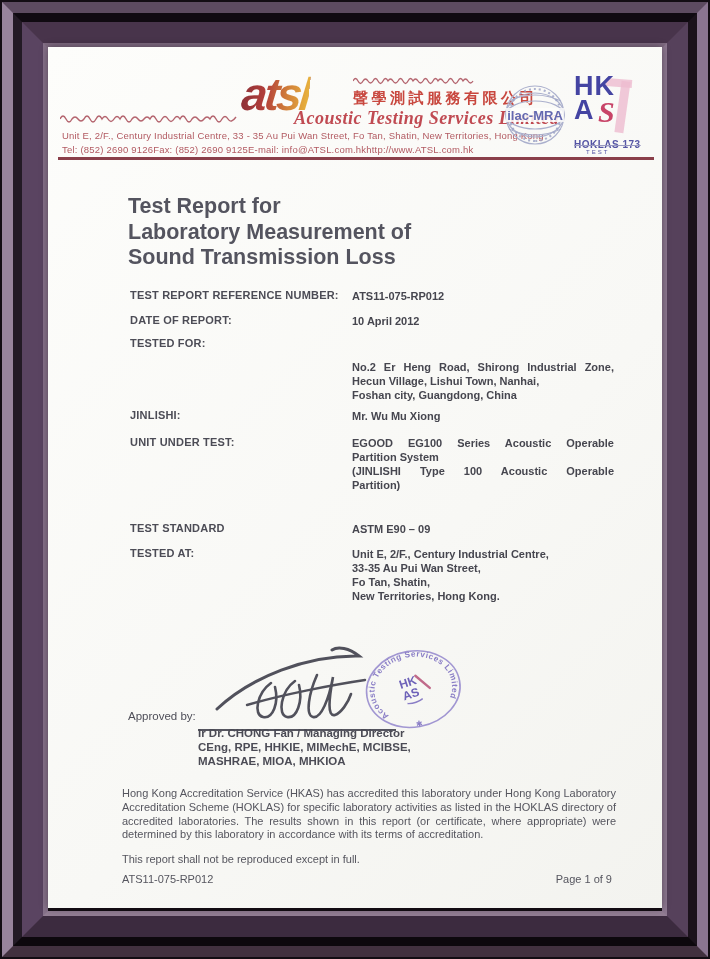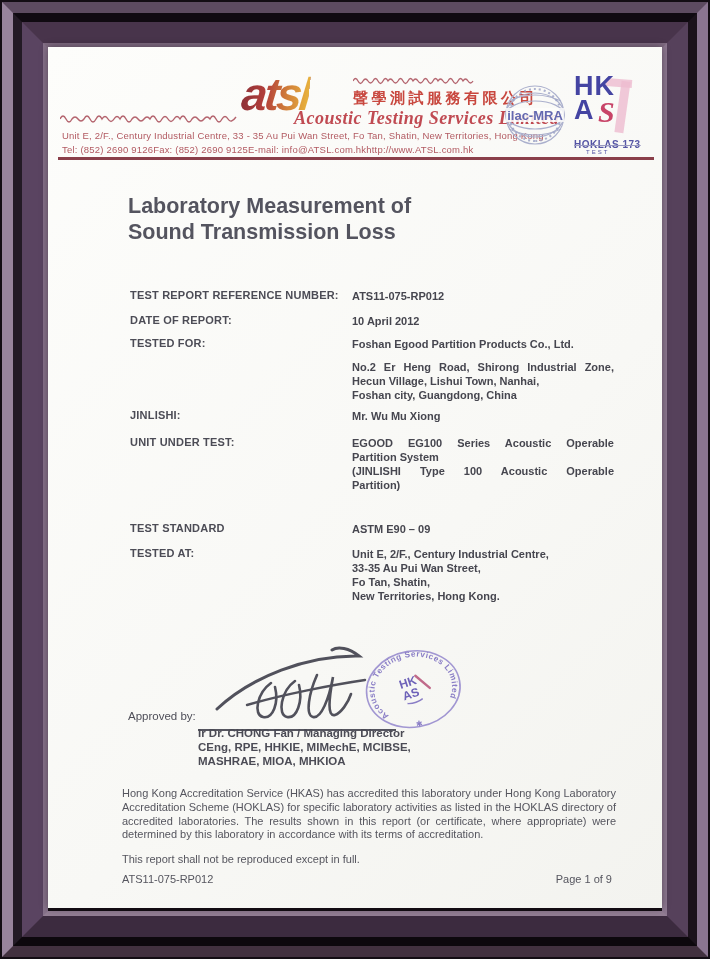--- a/index.html
+++ b/index.html
@@ -109,32 +109,32 @@
     <div class="hk-t" style="left:34px;top:6px;width:26px;height:8px;transform:rotate(4deg);"></div>
     <div class="hk-t" style="left:46px;top:8px;width:9px;height:52px;transform:rotate(8deg);"></div>
     <div class="abs hk-big" style="left:2px;top:2px;">HK</div>
     <div class="abs hk-big" style="left:2px;top:26px;">A</div>
     <div class="abs hk-s" style="left:26px;top:27px;">S</div>
     <div class="abs hoklas" style="left:2px;top:66px;text-decoration:line-through;text-decoration-color:#9a9ac0;">HOKLAS 173</div>
     <div class="abs hoklas-sub" style="left:14px;top:76px;">TEST</div>
   </div>
 
   <div class="abs title" style="left:80px;top:147px;">
+    <div>Test Report for</div>
     <div>Laboratory Measurement of</div>
     <div>Sound Transmission Loss</div>
   </div>
 
   <div class="abs lbl" style="left:82px;top:242px;">TEST REPORT REFERENCE NUMBER:</div>
   <div class="abs val" style="left:304px;top:242px;">ATS11-075-RP012</div>
 
   <div class="abs lbl" style="left:82px;top:267px;">DATE OF REPORT:</div>
   <div class="abs val" style="left:304px;top:267px;">10 April 2012</div>
 
   <div class="abs lbl" style="left:82px;top:290px;">TESTED FOR:</div>
-  <div class="abs val" style="left:304px;top:290px;">Foshan Egood Partition Products Co., Ltd.</div>
 
   <div class="abs val" style="left:304px;top:313px;">
     <div class="stretch">No.2 Er Heng Road, Shirong Industrial Zone,</div>
     <div>Hecun Village, Lishui Town, Nanhai,</div>
     <div>Foshan city, Guangdong, China</div>
   </div>
 
   <div class="abs lbl" style="left:82px;top:362px;">JINLISHI:</div>
   <div class="abs val" style="left:304px;top:362px;">Mr. Wu Mu Xiong</div>
 

